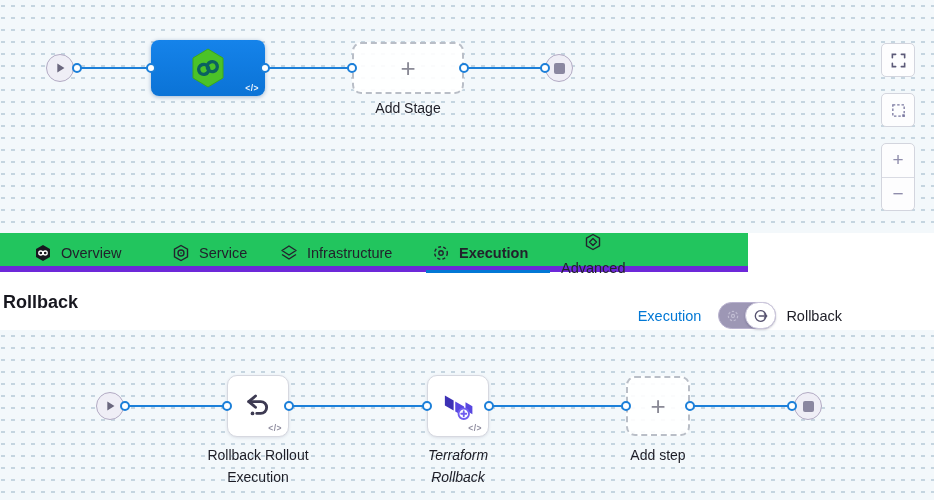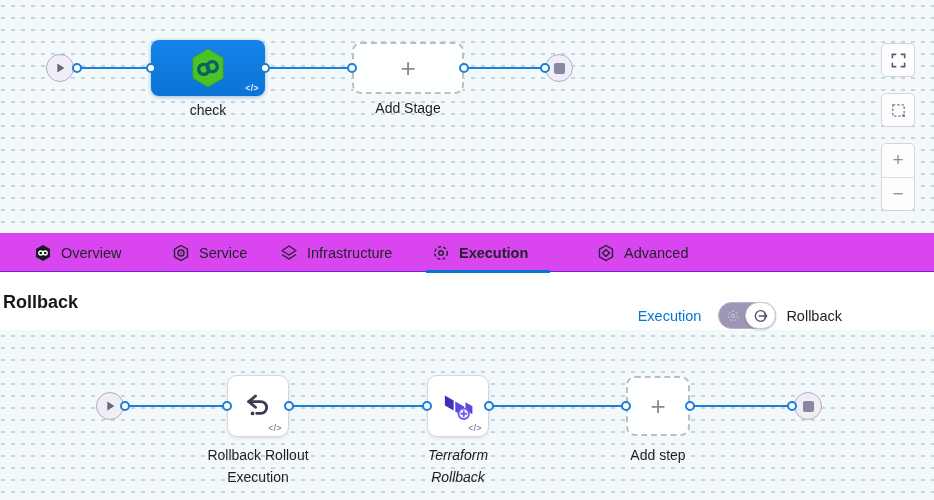--- a/index.html
+++ b/index.html
@@ -49,22 +49,22 @@
   
   .ctl-btn { position:absolute; left:881px; width:34px; height:34px; background:#fdfdfe;
     border:1px solid #d3d5de; border-radius:5px; display:flex; align-items:center; justify-content:center; z-index:4; }
   .zoom-group { position:absolute; left:881px; top:143px; width:34px; height:68px; background:#fdfdfe;
     border:1px solid #d3d5de; border-radius:5px; display:flex; flex-direction:column; z-index:4; }
   .zoom-cell { flex:1; display:flex; align-items:center; justify-content:center;
     font-size:19px; color:#8f8dac; font-weight:300; }
   .zoom-cell + .zoom-cell { border-top:1px solid #d9dbe3; }
 
   
-  .tabbar { position:absolute; left:0; top:233px; width:934px; height:39px; background:#d946ef;
-    border-bottom:1px solid #6d28d9; z-index:6; }
+  .tabbar { position:absolute; left:0; top:233px; width:748px; height:39px; background:#22c55e;
+    border-bottom:6px solid #6d28d9; z-index:6; }
   .tab { position:absolute; top:0; height:39px; display:flex; align-items:center; gap:9px;
     font-size:14.5px; color:#22222c; cursor:pointer; }
   .tab.active { font-weight:700; }
   .tab.active::after { content:""; position:absolute; left:-6px; bottom:-1px; width:124px; height:3px; background:#0278d5; }
 
   
   .band { position:absolute; left:0; top:272px; width:852px; height:58px; background:#fff; z-index:5; }
   .band-title { position:absolute; left:3px; top:20px; font-size:18px; font-weight:600; color:#17171f; }
   .mode-row { position:absolute; right:10px; top:30px; display:flex; align-items:center; }
   .mode-exec { color:#0278d5; font-size:14.5px; margin-right:17px; }
@@ -101,21 +101,20 @@
         <svg width="38" height="42" viewBox="0 0 38 42">
           <path d="M19 2 L34 11 V31 L19 40 L4 31 V11 Z" fill="#4bc228" stroke="#3aa81d" stroke-width="1"></path>
           <g transform="rotate(-18 19 21)">
             <circle cx="14.5" cy="21" r="5" fill="none" stroke="#0a6160" stroke-width="3.4"></circle>
             <circle cx="23.5" cy="21" r="5" fill="none" stroke="#0a6160" stroke-width="3.4"></circle>
           </g>
         </svg>
       </span>
       <span class="code-chip">&lt;/&gt;</span>
     </div>
-    <div class="node-label" style="left:148px; top:99px; width:120px;">check</div>
 
     <div class="add-box" style="left:352px; top:42px; width:112px; height:52px;">
       <span class="add-plus">+</span>
     </div>
     <div class="node-label" style="left:348px; top:97px; width:120px;">Add Stage</div>
 
     <div class="round-node" style="left:545px; top:54px;">
       <span class="stop-square"></span>
     </div>
 
@@ -179,21 +178,21 @@
     </div>
     <div class="tab active" style="left:432px;">
       <span>
         <svg width="18" height="18" viewBox="0 0 18 18" fill="none" stroke="#23232e" stroke-width="1.4">
           <circle cx="9" cy="9" r="6.3" stroke-dasharray="3 2.2"></circle>
           <circle cx="9" cy="9" r="2.2"></circle>
         </svg>
       </span>
       <span>Execution</span>
     </div>
-    <div class="tab" style="left:597px;">
+    <div class="tab" style="left:561px;flex-direction:column;">
       <span>
         <svg width="18" height="18" viewBox="0 0 18 18" fill="none" stroke="#23232e" stroke-width="1.4" stroke-linejoin="round">
           <path d="M9 1.5 L15.5 5.2 V12.8 L9 16.5 L2.5 12.8 V5.2 Z"></path>
           <path d="M9 5.5 L12.5 9 L9 12.5 L5.5 9 Z"></path>
         </svg>
       </span>
       <span>Advanced</span>
     </div>
   </div>
 

